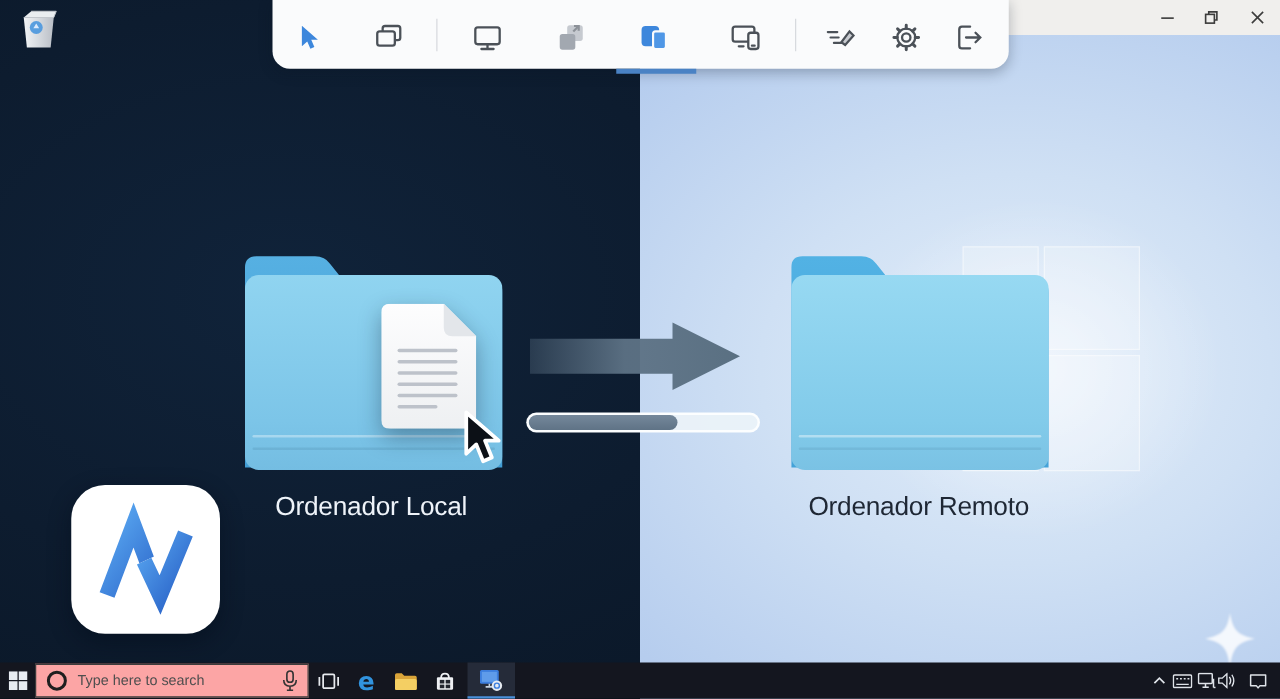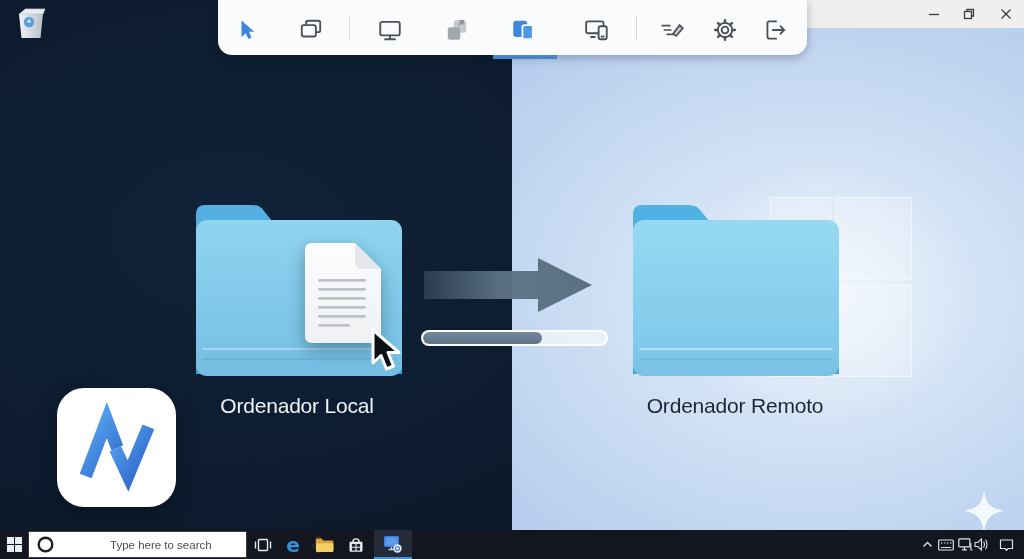--- a/index.html
+++ b/index.html
@@ -81,22 +81,22 @@
   }
   
   .taskbar {
     position:absolute; left:0; bottom:0; width:1024px; height:29px;
     background:#14161f; z-index:10; display:block;
   }
   .tb-item { position:absolute; top:0; height:29px; display:flex; align-items:center; justify-content:center; cursor:pointer; }
   .start-btn { left:0; width:28px; }
   .search-box {
     position:absolute; left:28px; top:1px; width:219px; height:27px;
-    background:#ffffff; border:1px solid #3c3c3c;
-    display:flex; align-items:center; cursor:text;gap:48px;
+    background:#fca5a5; border:1px solid #3c3c3c;
+    display:flex; align-items:center; cursor:text;
   }
   .search-box .cortana { margin-left:8px; flex:0 0 auto; }
   .search-input {
     border:none; outline:none; background:transparent; flex:1; margin-left:8px;
     font-family:"Liberation Sans",sans-serif; font-size:11.5px; color:#3f3f3f;
   }
   .search-input::placeholder { color:#4e4e4e; opacity:1; }
   .search-box .mic { margin-right:8px; flex:0 0 auto; }
   .app-taskview { left:249px; width:28px; }
   .app-edge { left:279px; width:28px; font-size:20px; font-weight:bold; color:#3193de; font-family:"DejaVu Sans",sans-serif; }

